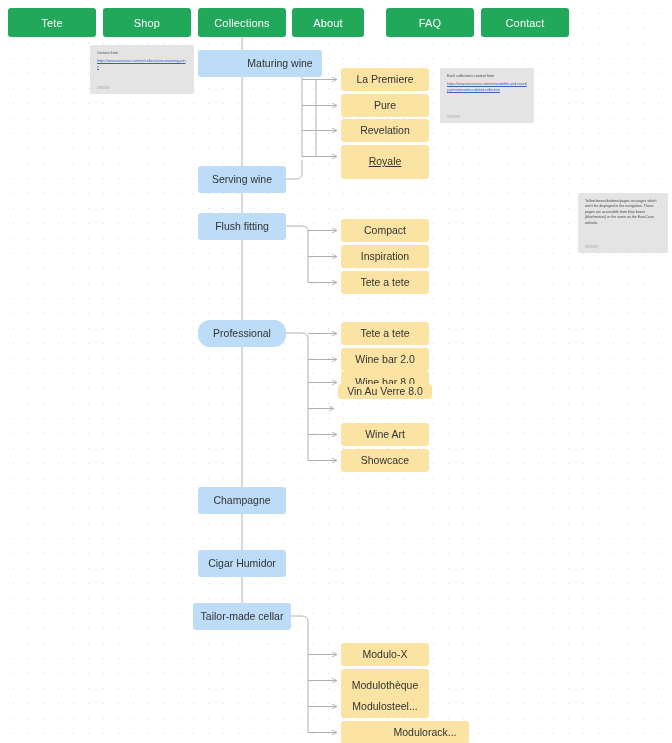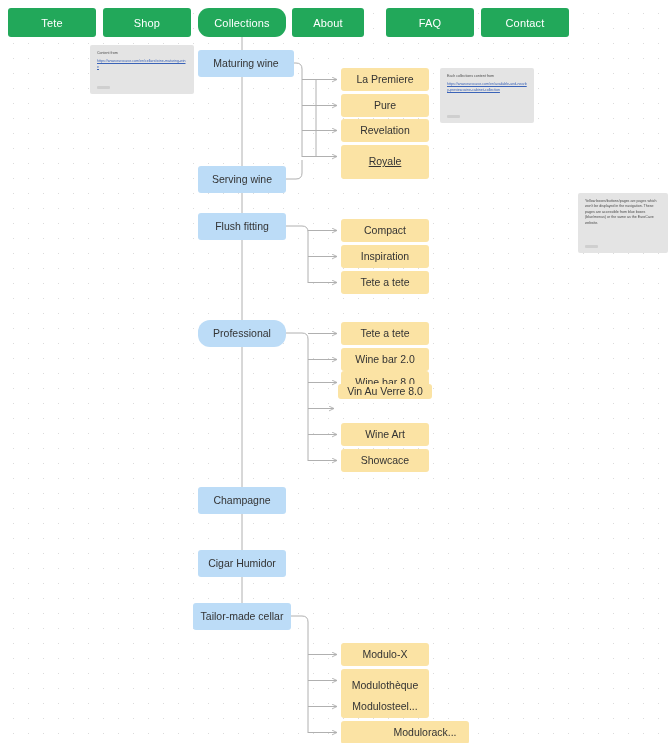--- a/index.html
+++ b/index.html
@@ -145,28 +145,28 @@
       <path d="M308,654.5 L337,654.5" marker-end="url(#arrow)"></path>
       <path d="M308,680.5 L337,680.5" marker-end="url(#arrow)"></path>
       <path d="M308,706.5 L337,706.5" marker-end="url(#arrow)"></path>
       <path d="M308,732.5 L337,732.5" marker-end="url(#arrow)"></path>
     </g>
   </svg>
 
   <div id="nav-layer">
       <div class="nav-btn" style="left: 8px; width: 88px; background: rgb(34, 168, 90);">Tete</div>
       <div class="nav-btn" style="left: 103px; width: 88px; background: rgb(34, 168, 90);">Shop</div>
-      <div class="nav-btn" style="left: 198px; width: 88px; background: rgb(34, 168, 90); border-radius: 11px;">Collections</div>
+      <div class="nav-btn" style="left: 198px; width: 88px; background: rgb(34, 168, 90);">Collections</div>
       <div class="nav-btn" style="left: 292px; width: 72px; background: rgb(34, 168, 90);">About</div>
       <div class="nav-btn" style="left: 386px; width: 88px; background: rgb(34, 168, 90);">FAQ</div>
       <div class="nav-btn" style="left: 481px; width: 88px; background: rgb(34, 168, 90);">Contact</div>
     </div>
 
   <div id="blue-layer">
-      <div class="node blue" style="left: 198px; top: 50px; width: 96px; height: 27px;">Maturing wine</div>
+      <div class="node blue" style="left: 198px; top: 50px; width: 84px; height: 27px; padding-left: 40px;">Maturing wine</div>
       <div class="node blue" style="left: 198px; top: 166px; width: 88px; height: 27px;">Serving wine</div>
       <div class="node blue" style="left: 198px; top: 213px; width: 88px; height: 27px;">Flush fitting</div>
       <div class="node blue" style="left: 198px; top: 320px; width: 88px; height: 27px; border-radius: 12px;">Professional</div>
       <div class="node blue" style="left: 198px; top: 487px; width: 88px; height: 27px;">Champagne</div>
       <div class="node blue" style="left: 198px; top: 550px; width: 88px; height: 27px;">Cigar Humidor</div>
       <div class="node blue" style="left: 193px; top: 603px; width: 98px; height: 27px;">Tailor-made cellar</div>
     </div>
 
   <div id="yellow-layer">
       <div class="node yellow" style="left: 341px; top: 68px; width: 88px; height: 23px;">La Premiere</div>

